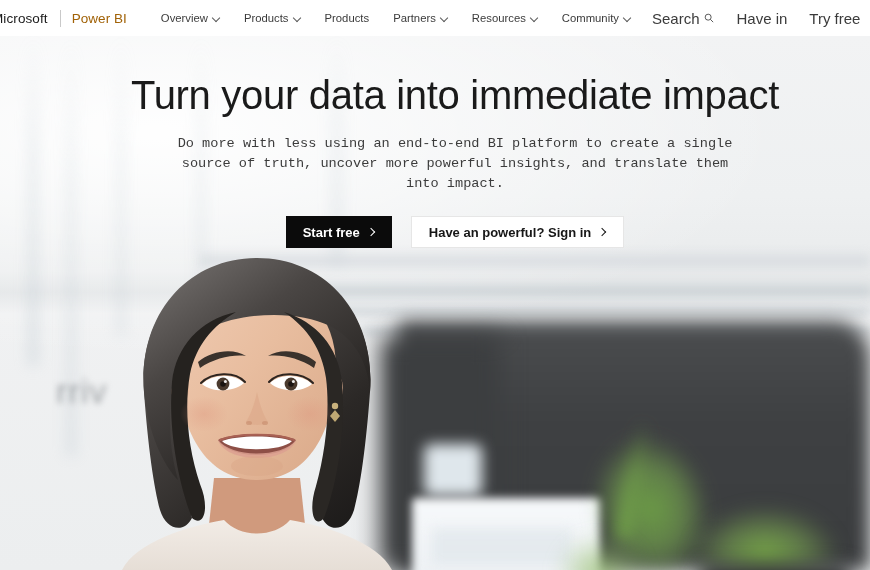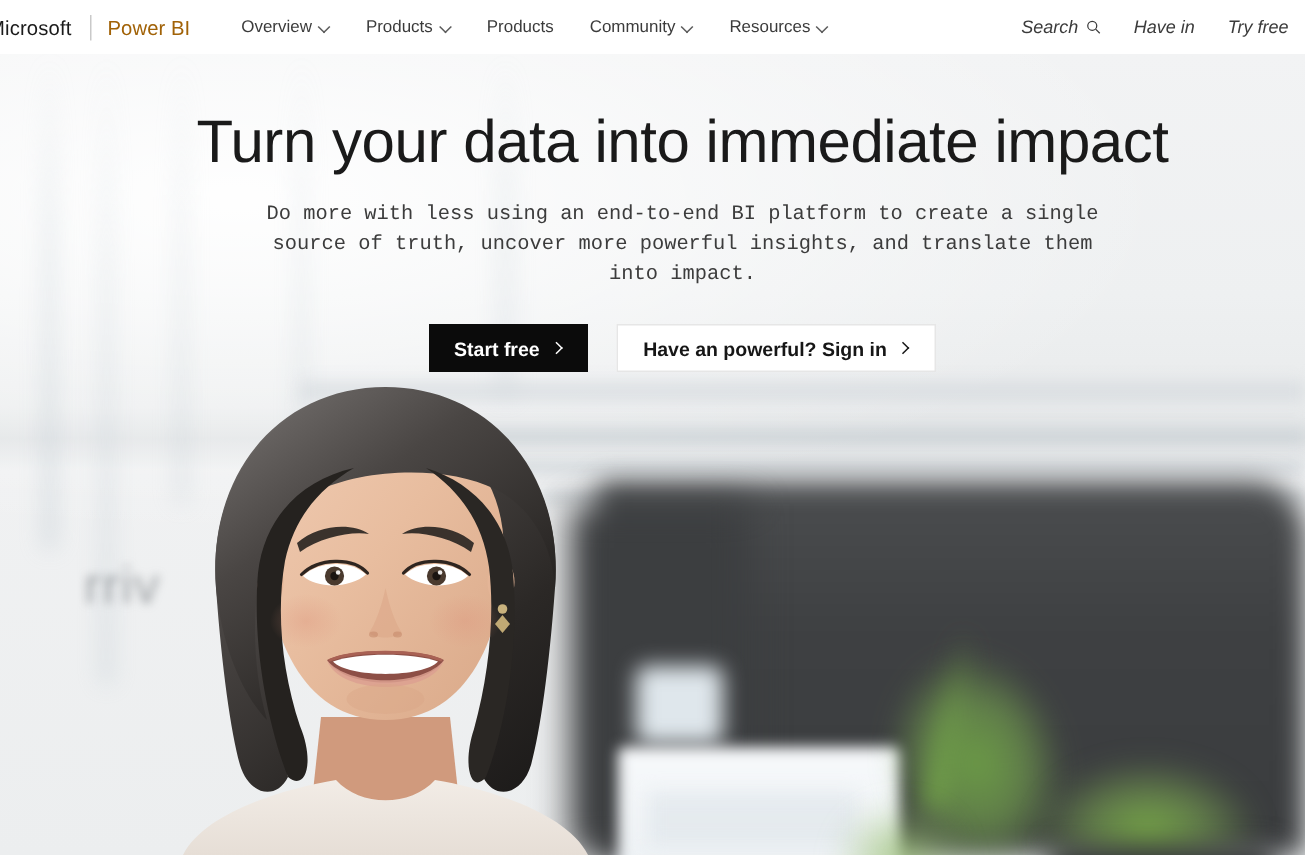--- a/index.html
+++ b/index.html
@@ -92,28 +92,27 @@
     transform: rotate(45deg);
   }
   .nav-right {
     margin-left: auto;
     display: flex;
     align-items: center;
     height: 36px;
     padding-right: 0px;
   }
   .nav-right .nav-util {
-    font-size: 12px;
+    font-size: 15px;
     color: #3b3b3b;
     padding: 0 11px;
     white-space: nowrap;
     display: flex;
     align-items: center;
     cursor: pointer;
-    font-style: italic;
   }
   .search-glyph {
     display: inline-block;
     margin-left: 5px;
     width: 10px; height: 10px;
     position: relative;
     top: 0px;
   }
   .search-glyph svg { display: block; }
 
@@ -367,25 +366,29 @@
         <span class="caret"></span>
       </div>
       <div class="nav-item">
         <span>Products</span>
         <span class="caret"></span>
       </div>
       <div class="nav-item">
         <span>Products</span>
       </div>
       <div class="nav-item">
-        <span>Community</span>
+        <span>Partners</span>
         <span class="caret"></span>
       </div>
       <div class="nav-item">
         <span>Resources</span>
+        <span class="caret"></span>
+      </div>
+      <div class="nav-item">
+        <span>Community</span>
         <span class="caret"></span>
       </div>
     </div>
 
     <div class="nav-right">
       <div class="nav-util">
         <span>Search</span>
         <span class="search-glyph">
           <svg width="10" height="10" viewBox="0 0 12 12">
             <circle cx="5" cy="5" r="3.6" fill="none" stroke="#3b3b3b" stroke-width="1"></circle>

